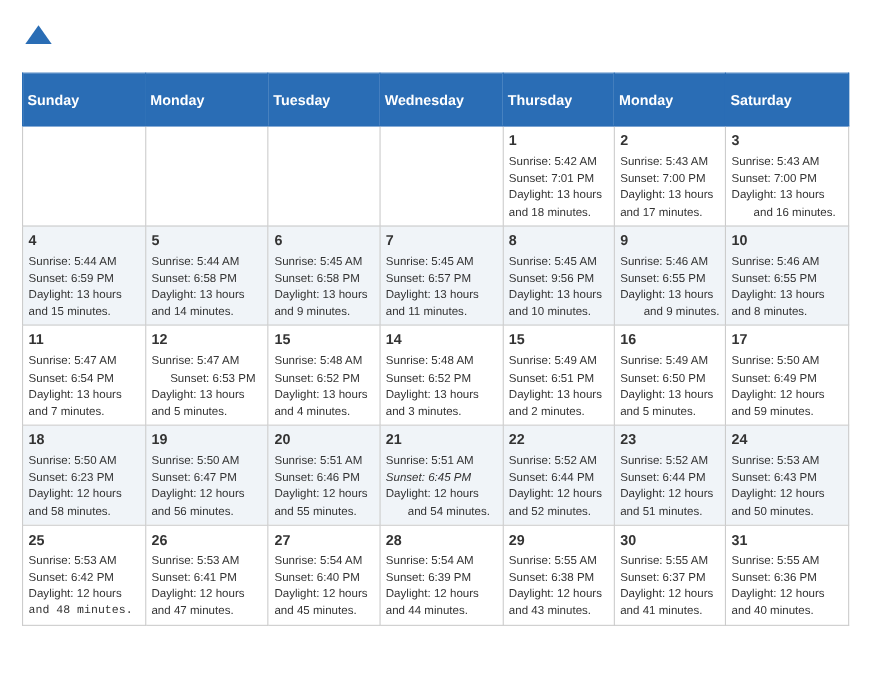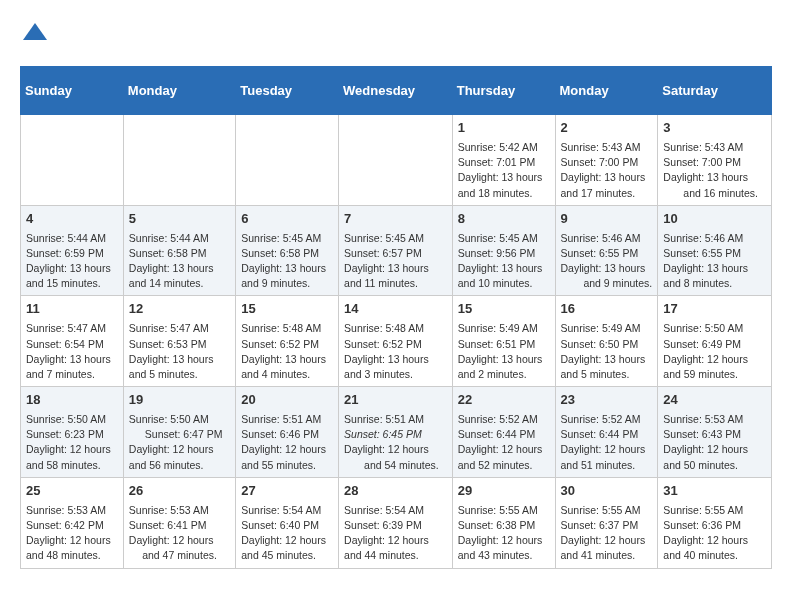--- a/index.html
+++ b/index.html
@@ -211,21 +211,21 @@
         <td>
           <span class="day-number">11</span>
           <span style="display: block;">Sunrise: 5:47 AM</span>
           <span style="display: block;">Sunset: 6:54 PM</span>
           <span style="display: block;">Daylight: 13 hours</span>
           <span style="display: block;">and 7 minutes.</span>
         </td>
         <td>
           <span class="day-number">12</span>
           <span style="display: block;">Sunrise: 5:47 AM</span>
-          <span style="display: block;">Sunset: 6:53 PM</span>
+          <span style="display: block; margin-left: 17px;">Sunset: 6:53 PM</span>
           <span style="display: block;">Daylight: 13 hours</span>
           <span style="display: block;">and 5 minutes.</span>
         </td>
         <td>
           <span class="day-number">15</span>
           <span style="display: block;">Sunrise: 5:48 AM</span>
           <span style="display: block;">Sunset: 6:52 PM</span>
           <span style="display: block;">Daylight: 13 hours</span>
           <span style="display: block;">and 4 minutes.</span>
         </td>
@@ -262,21 +262,21 @@
         <td>
           <span class="day-number">18</span>
           <span style="display: block;">Sunrise: 5:50 AM</span>
           <span style="display: block;">Sunset: 6:23 PM</span>
           <span style="display: block;">Daylight: 12 hours</span>
           <span style="display: block;">and 58 minutes.</span>
         </td>
         <td>
           <span class="day-number">19</span>
           <span style="display: block;">Sunrise: 5:50 AM</span>
-          <span style="display: block; margin-left: 16px;">Sunset: 6:47 PM</span>
+          <span style="display: block;">Sunset: 6:47 PM</span>
           <span style="display: block;">Daylight: 12 hours</span>
           <span style="display: block;">and 56 minutes.</span>
         </td>
         <td>
           <span class="day-number">20</span>
           <span style="display: block;">Sunrise: 5:51 AM</span>
           <span style="display: block;">Sunset: 6:46 PM</span>
           <span style="display: block;">Daylight: 12 hours</span>
           <span style="display: block;">and 55 minutes.</span>
         </td>
@@ -308,28 +308,28 @@
           <span style="display: block;">Daylight: 12 hours</span>
           <span style="display: block;">and 50 minutes.</span>
         </td>
       </tr>
       <tr>
         <td>
           <span class="day-number">25</span>
           <span style="display: block;">Sunrise: 5:53 AM</span>
           <span style="display: block;">Sunset: 6:42 PM</span>
           <span style="display: block;">Daylight: 12 hours</span>
-          <span style="display: block;">and 48 minutes.</span>
+          <span style="display: block; font-family: Liberation Mono, monospace;">and 48 minutes.</span>
         </td>
         <td>
           <span class="day-number">26</span>
           <span style="display: block;">Sunrise: 5:53 AM</span>
           <span style="display: block;">Sunset: 6:41 PM</span>
           <span style="display: block;">Daylight: 12 hours</span>
-          <span style="display: block; text-align: center;">and 47 minutes.</span>
+          <span style="display: block;">and 47 minutes.</span>
         </td>
         <td>
           <span class="day-number">27</span>
           <span style="display: block;">Sunrise: 5:54 AM</span>
           <span style="display: block;">Sunset: 6:40 PM</span>
           <span style="display: block;">Daylight: 12 hours</span>
           <span style="display: block;">and 45 minutes.</span>
         </td>
         <td>
           <span class="day-number">28</span>

